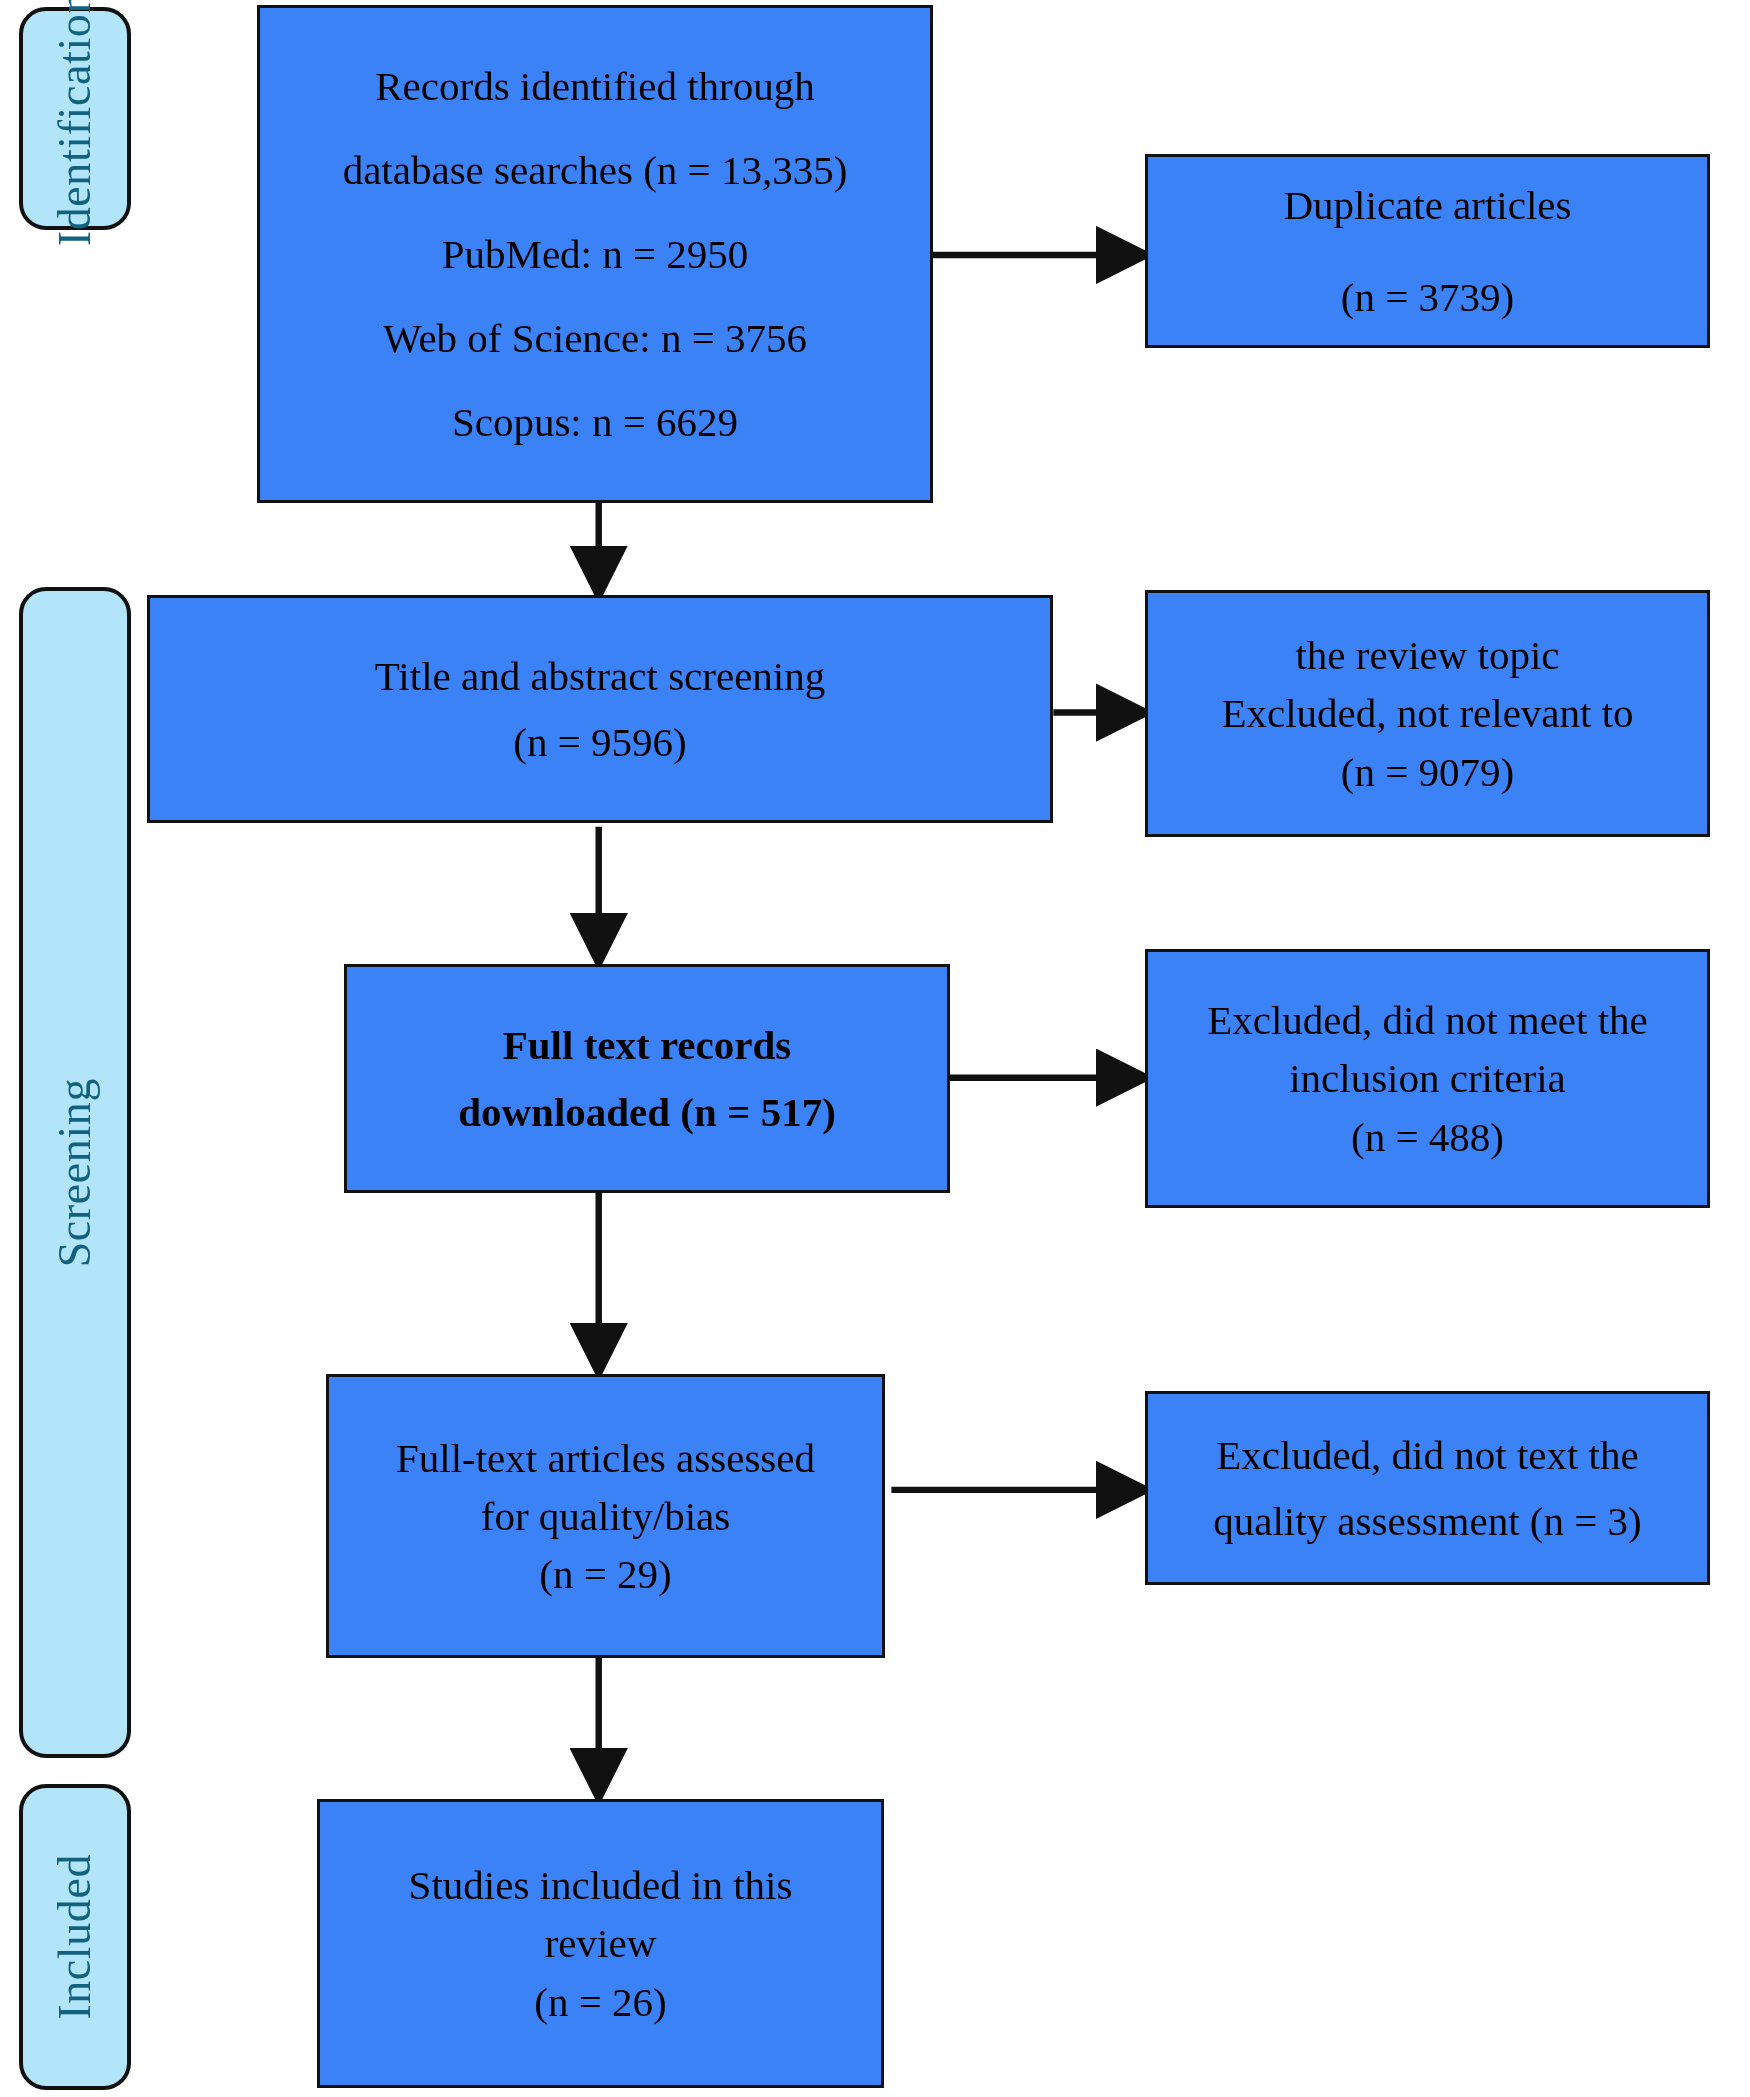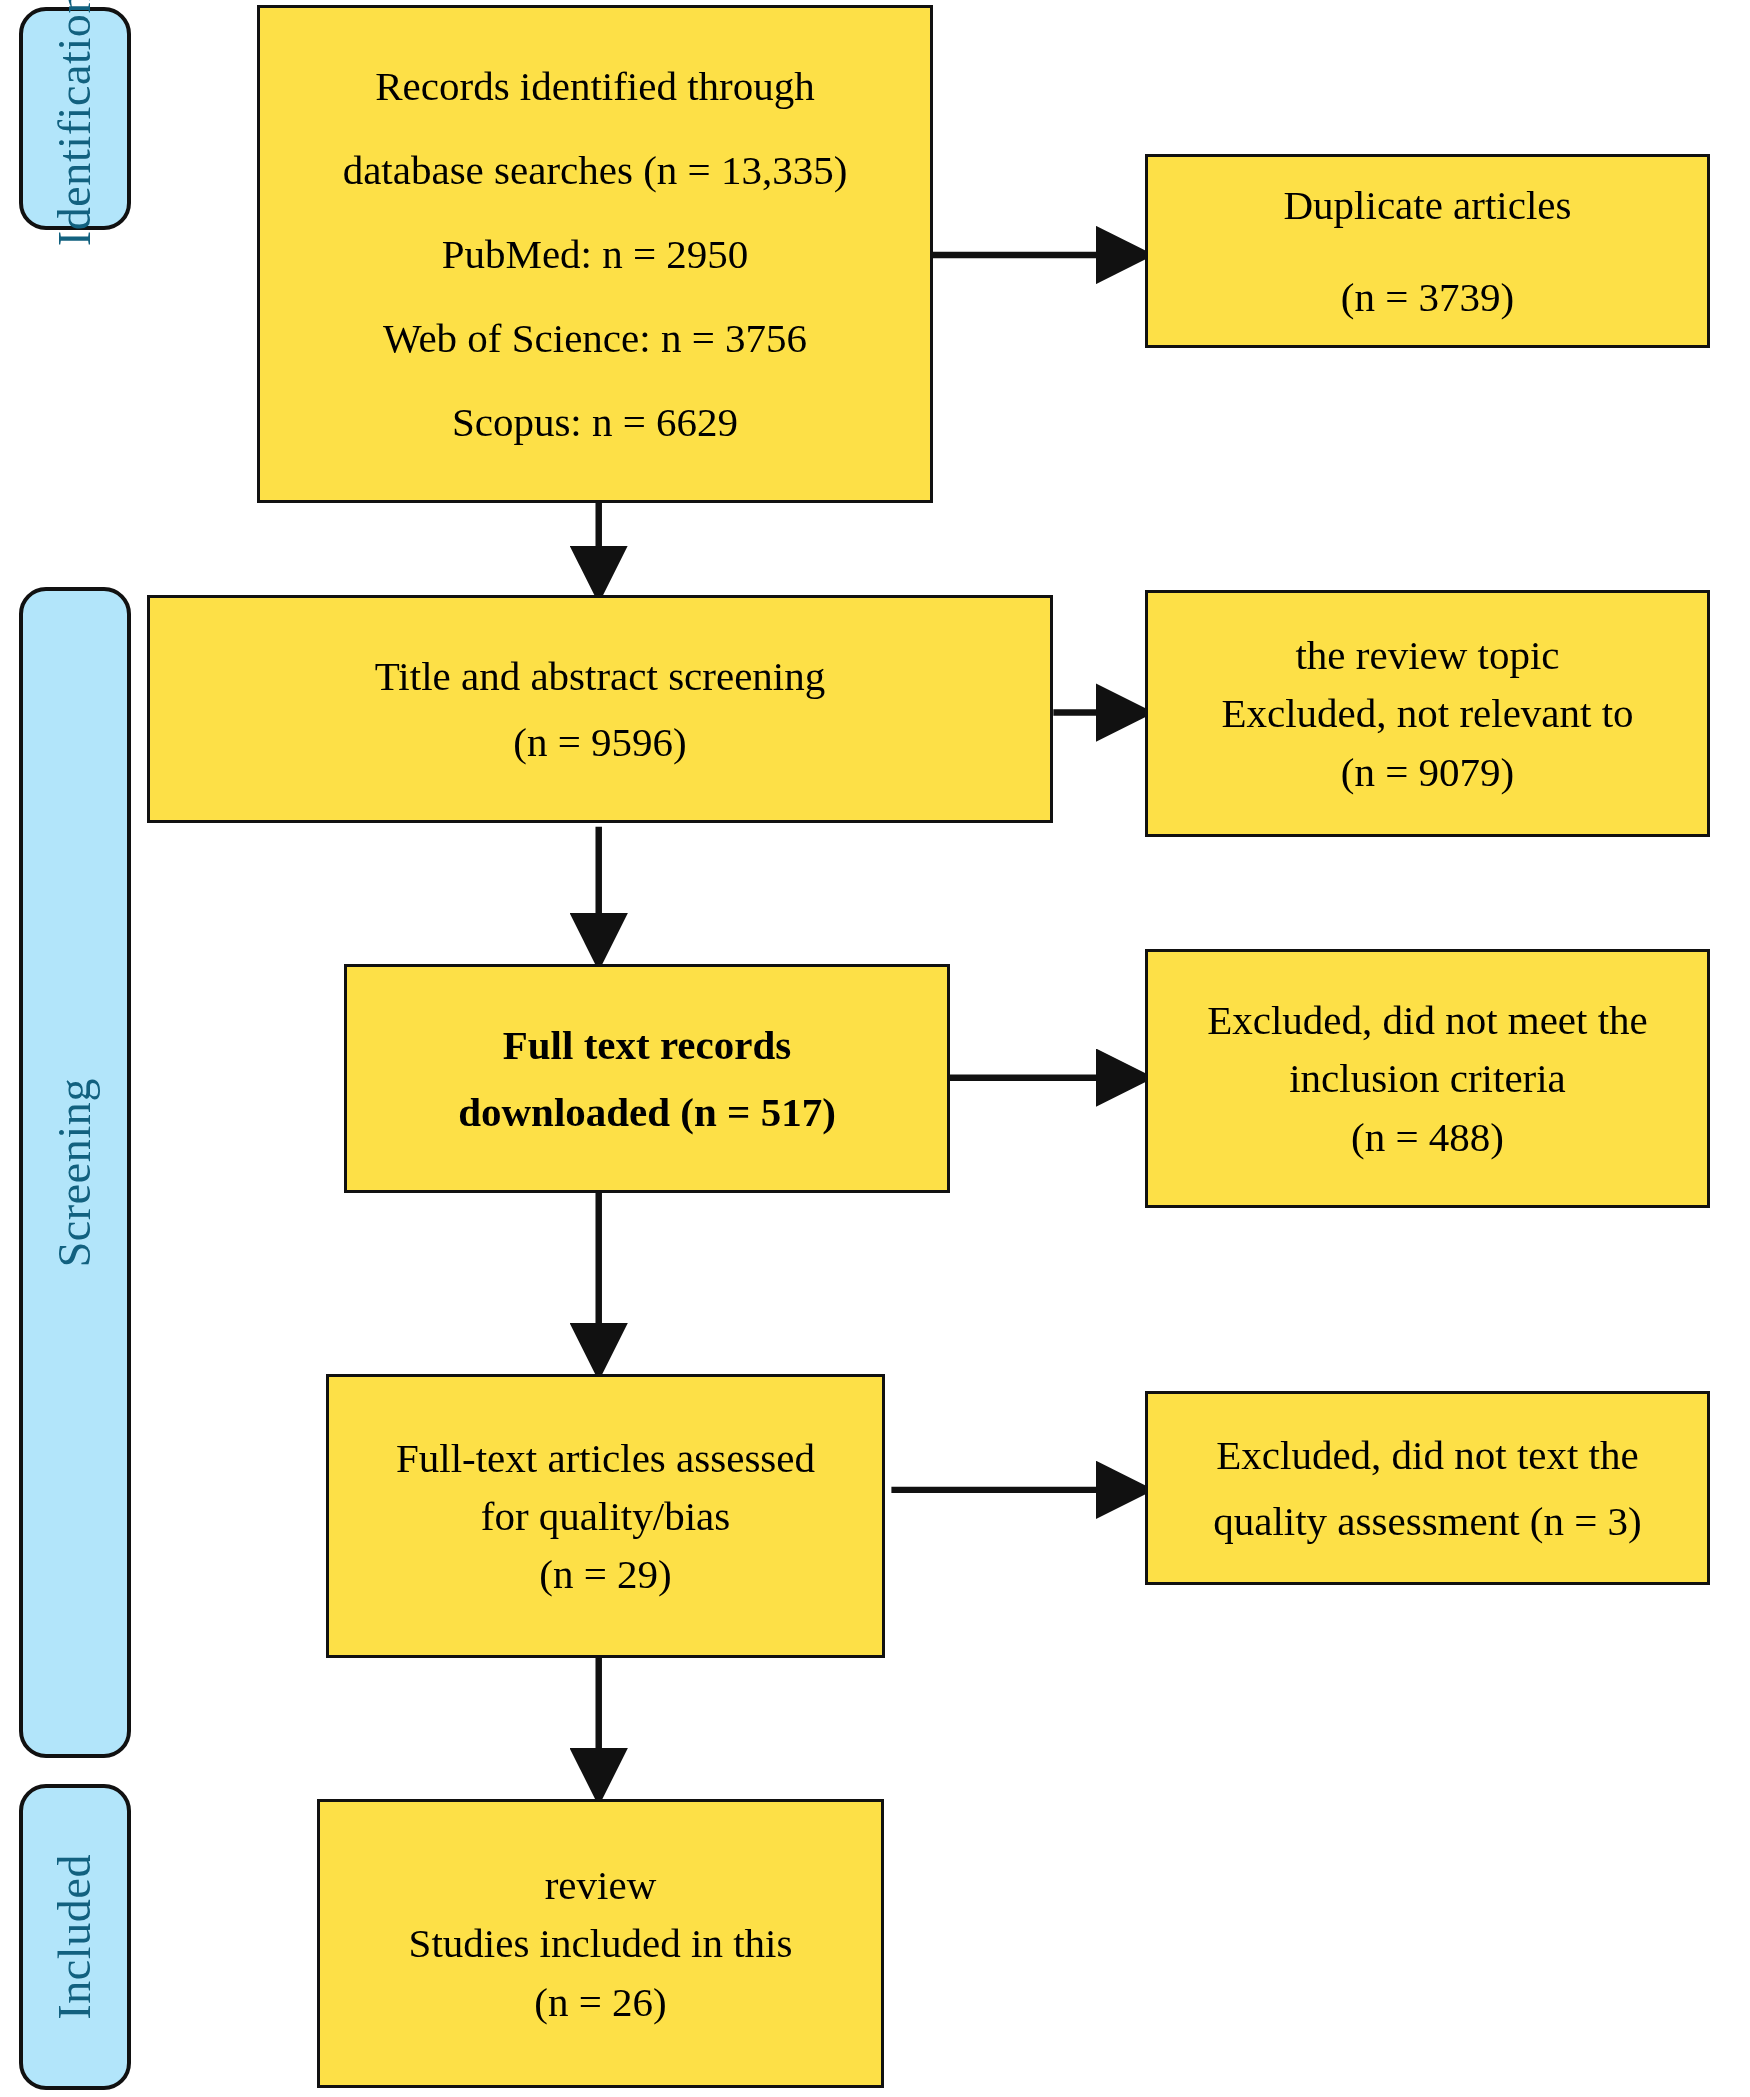--- a/index.html
+++ b/index.html
@@ -41,21 +41,21 @@
     font-size: 46px;
     line-height: 1;
     letter-spacing: 0.6px;
     white-space: nowrap;
     font-family: "Liberation Serif", "DejaVu Serif", serif;
   }
   
   .flow-box {
     position: absolute;
     box-sizing: border-box;
-    background: #fde047;
+    background: #3b82f6;
     border: 3.5px solid #111111;
     display: flex;
     flex-direction: column;
     align-items: center;
     justify-content: center;
     padding: 5.9px 15.3px;
   }
   .flow-box .line {
     display: block;
     width: 100%;
@@ -153,19 +153,19 @@
     <span class="line">for quality/bias</span>
     <span class="line">(n = 29)</span>
   </div>
 
   <div class="flow-box" style="left:1145px; top:1391px; width:565px; height:194px;">
     <span class="line">Excluded, did not text the</span>
     <span class="line">quality assessment (n = 3)</span>
   </div>
 
   <div class="flow-box tight" style="left:317px; top:1799px; width:567px; height:289px;">
+    <span class="line">Studies included in this</span>
     <span class="line">review</span>
-    <span class="line">Studies included in this</span>
     <span class="line">(n = 26)</span>
   </div>
 
 </div>
 
 
 </body></html>

